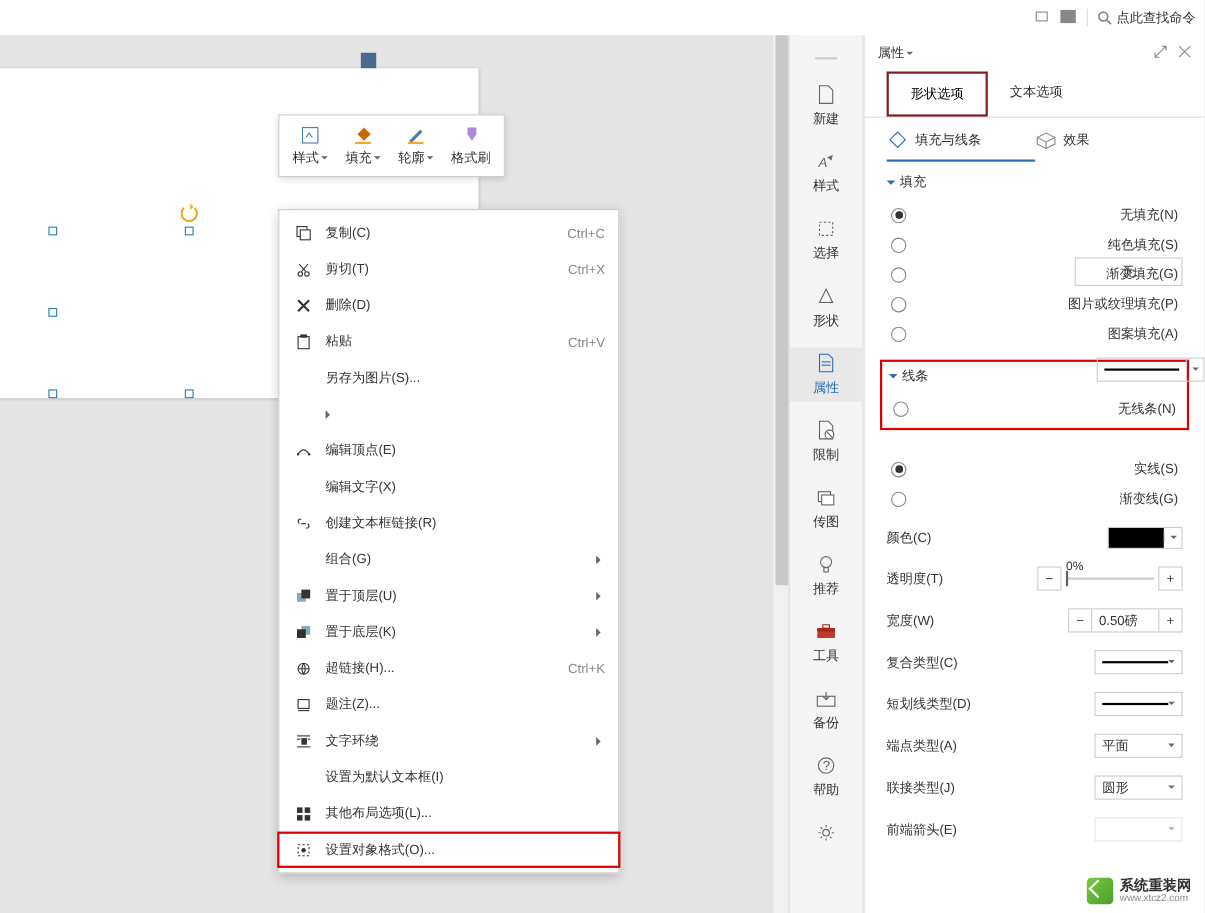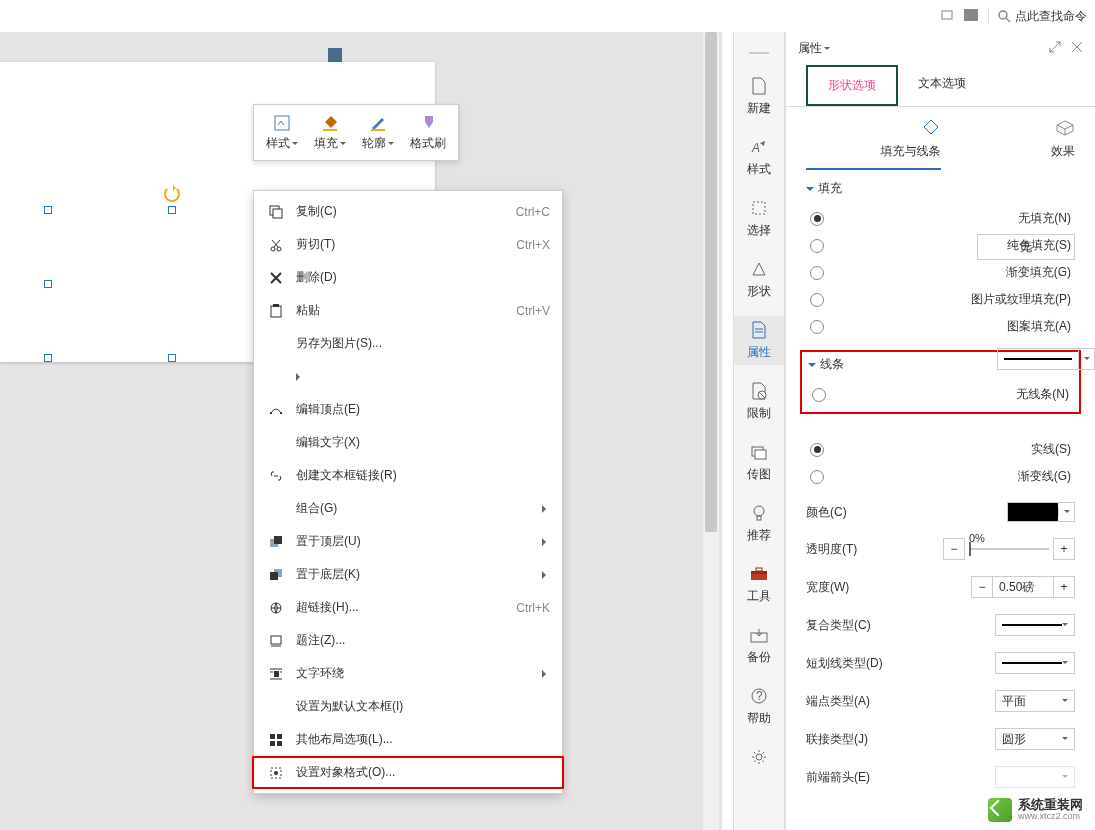--- a/index.html
+++ b/index.html
@@ -26,34 +26,34 @@
 .cm-icon{width:20px;margin-right:10px;display:flex;align-items:center;justify-content:center;color:#4a7ab0;}
 .cm-text{flex:1;}
 .cm-short{color:#888;margin-left:17px;}
 .cm-arrow{width:0;height:0;border:4px solid transparent;border-left-color:#666;}
 .cm-item.disabled{color:#bbb;}
 .cm-item.disabled .cm-icon{color:#bbb;}
 .cm-highlight{border:2px solid #d00;margin:0 -2px;}
 .scroll-track{position:absolute;top:32px;right:376px;width:16px;height:798px;background:#f0f0f0;}
 .scroll-thumb{position:absolute;top:0;left:2px;width:12px;height:500px;background:#c8c8c8;border-radius:2px;}
 .ruler-mark{position:absolute;top:16px;right:380px;width:14px;height:14px;background:#4a6a8a;}
-.side-rail{position:absolute;top:32px;right:310px;width:52px;height:798px;background:#f5f5f5;border-left:1px solid #ddd;border-right:1px solid #ddd;display:flex;flex-direction:column;align-items:center;padding-top:20px;gap:12px;}
+.side-rail{position:absolute;top:32px;right:310px;width:68px;height:798px;background:#f5f5f5;border-left:1px solid #ddd;border-right:1px solid #ddd;display:flex;flex-direction:column;align-items:center;padding-top:20px;gap:12px;}
 .rail-item{display:flex;flex-direction:column;align-items:center;gap:4px;cursor:pointer;color:#555;padding:4px 0;width:100%;}
 .rail-item.active{background:#e8e8e8;}
 .rail-icon{width:20px;height:20px;display:flex;align-items:center;justify-content:center;}
 .rail-handle{width:20px;height:2px;background:#ccc;margin-bottom:6px;}
 .panel{position:absolute;top:32px;right:0;width:310px;height:798px;background:#fff;border-left:1px solid #ddd;display:flex;flex-direction:column;}
 .panel-hdr{display:flex;align-items:center;justify-content:space-between;padding:8px 12px;}
 .panel-title{color:#2a6ebb;display:flex;align-items:center;gap:2px;}
 .panel-ctrl{display:flex;gap:10px;color:#888;}
 .tab-row{display:flex;border-bottom:1px solid #ddd;padding:0 20px;}
 .tab{padding:10px 20px;cursor:pointer;color:#333;}
-.tab.active{color:#ec4899;border:2px solid #14532d;}
+.tab.active{color:#000000;border:2px solid #7f1d1d;}
 .subtab-row{display:flex;padding:12px 20px 0;}
-.subtab{flex:1;display:flex;flex-direction:column;align-items:flex-end;gap:6px;padding-bottom:8px;cursor:pointer;}
+.subtab{flex:1;display:flex;flex-direction:row;align-items:flex-start;gap:6px;padding-bottom:8px;cursor:pointer;}
 .subtab.active{color:#2a6ebb;border-bottom:2px solid #2a6ebb;}
 .subtab-icon{width:20px;height:18px;}
 .section{padding:10px 20px 4px;}
 .sec-hdr{color:#2a6ebb;display:flex;align-items:center;gap:4px;margin-bottom:8px;}
 .sec-tri{width:0;height:0;border:4px solid transparent;border-top-color:#2a6ebb;margin-top:4px;}
 .radio-row{display:flex;align-items:center;padding:5px 4px;cursor:pointer;gap:8px;justify-content:space-between;}
 .radio{width:14px;height:14px;border:1px solid #888;border-radius:50%;display:flex;align-items:center;justify-content:center;}
 .radio.on:after{content:'';width:7px;height:7px;background:#333;border-radius:50%;}
 .fill-btn{position:absolute;right:20px;top:202px;width:98px;height:26px;border:1px solid #ccc;display:flex;align-items:center;justify-content:center;cursor:pointer;}
 .line-highlight{border:2px solid #d00;padding:4px 6px;margin:-4px -6px 22px;}

